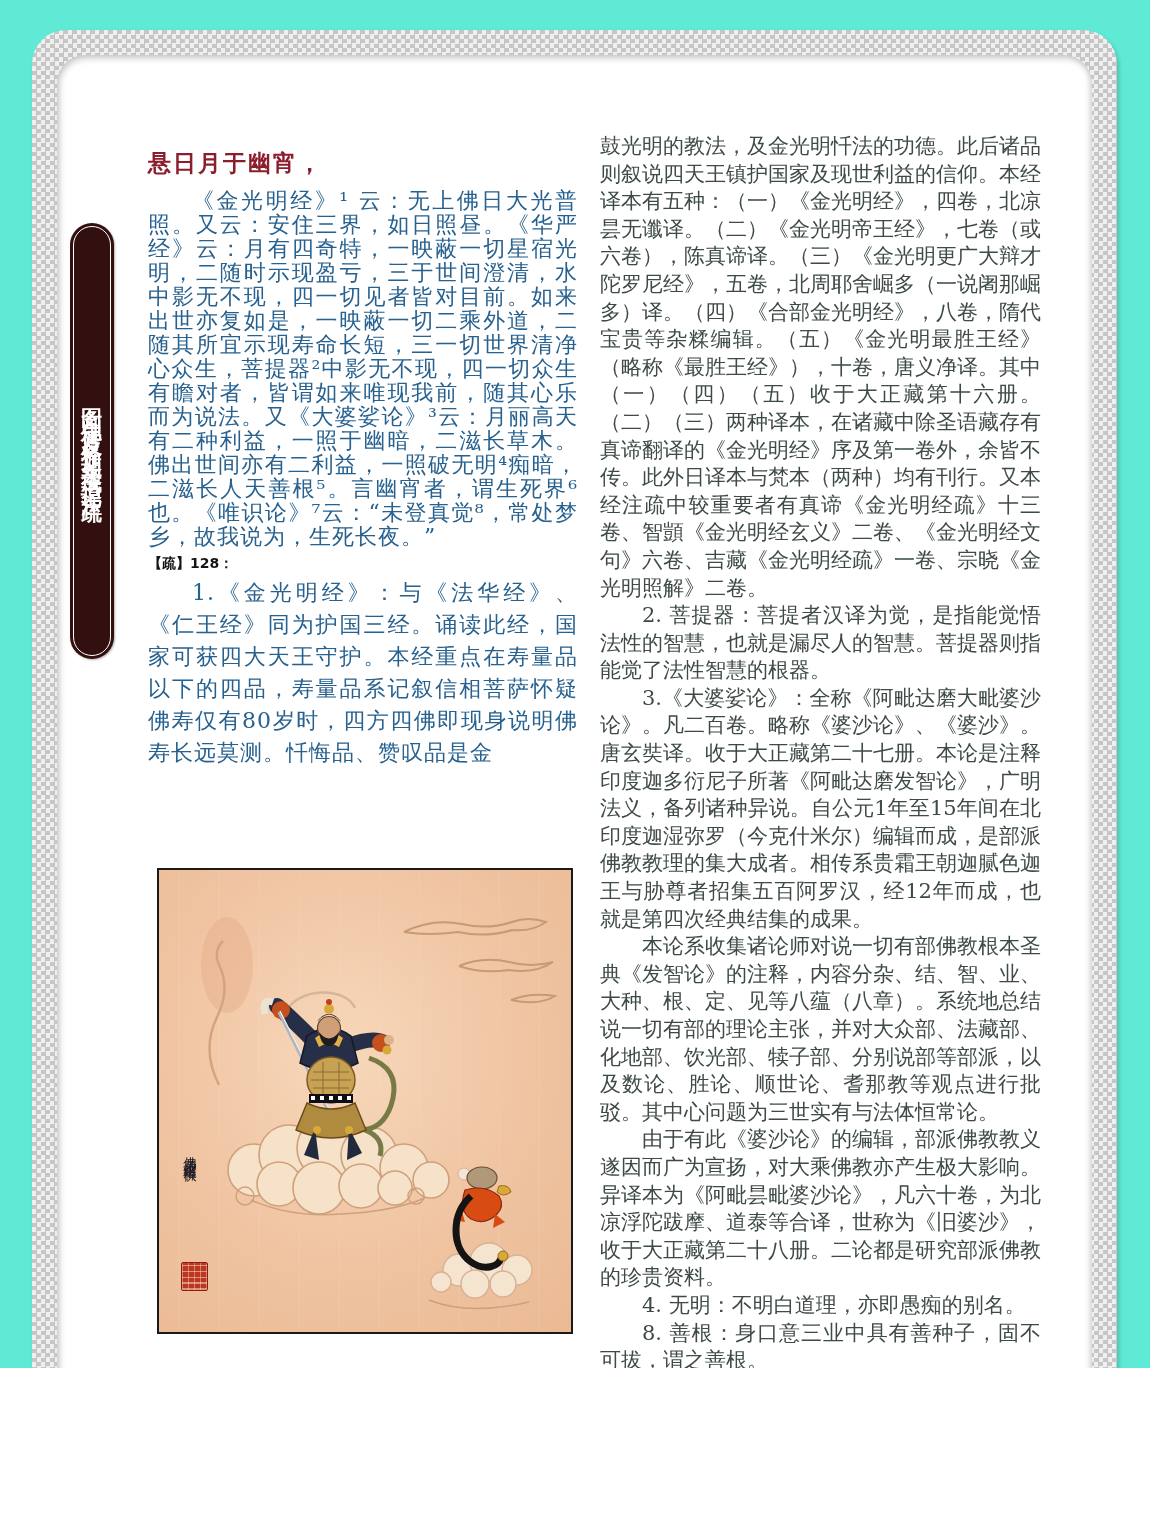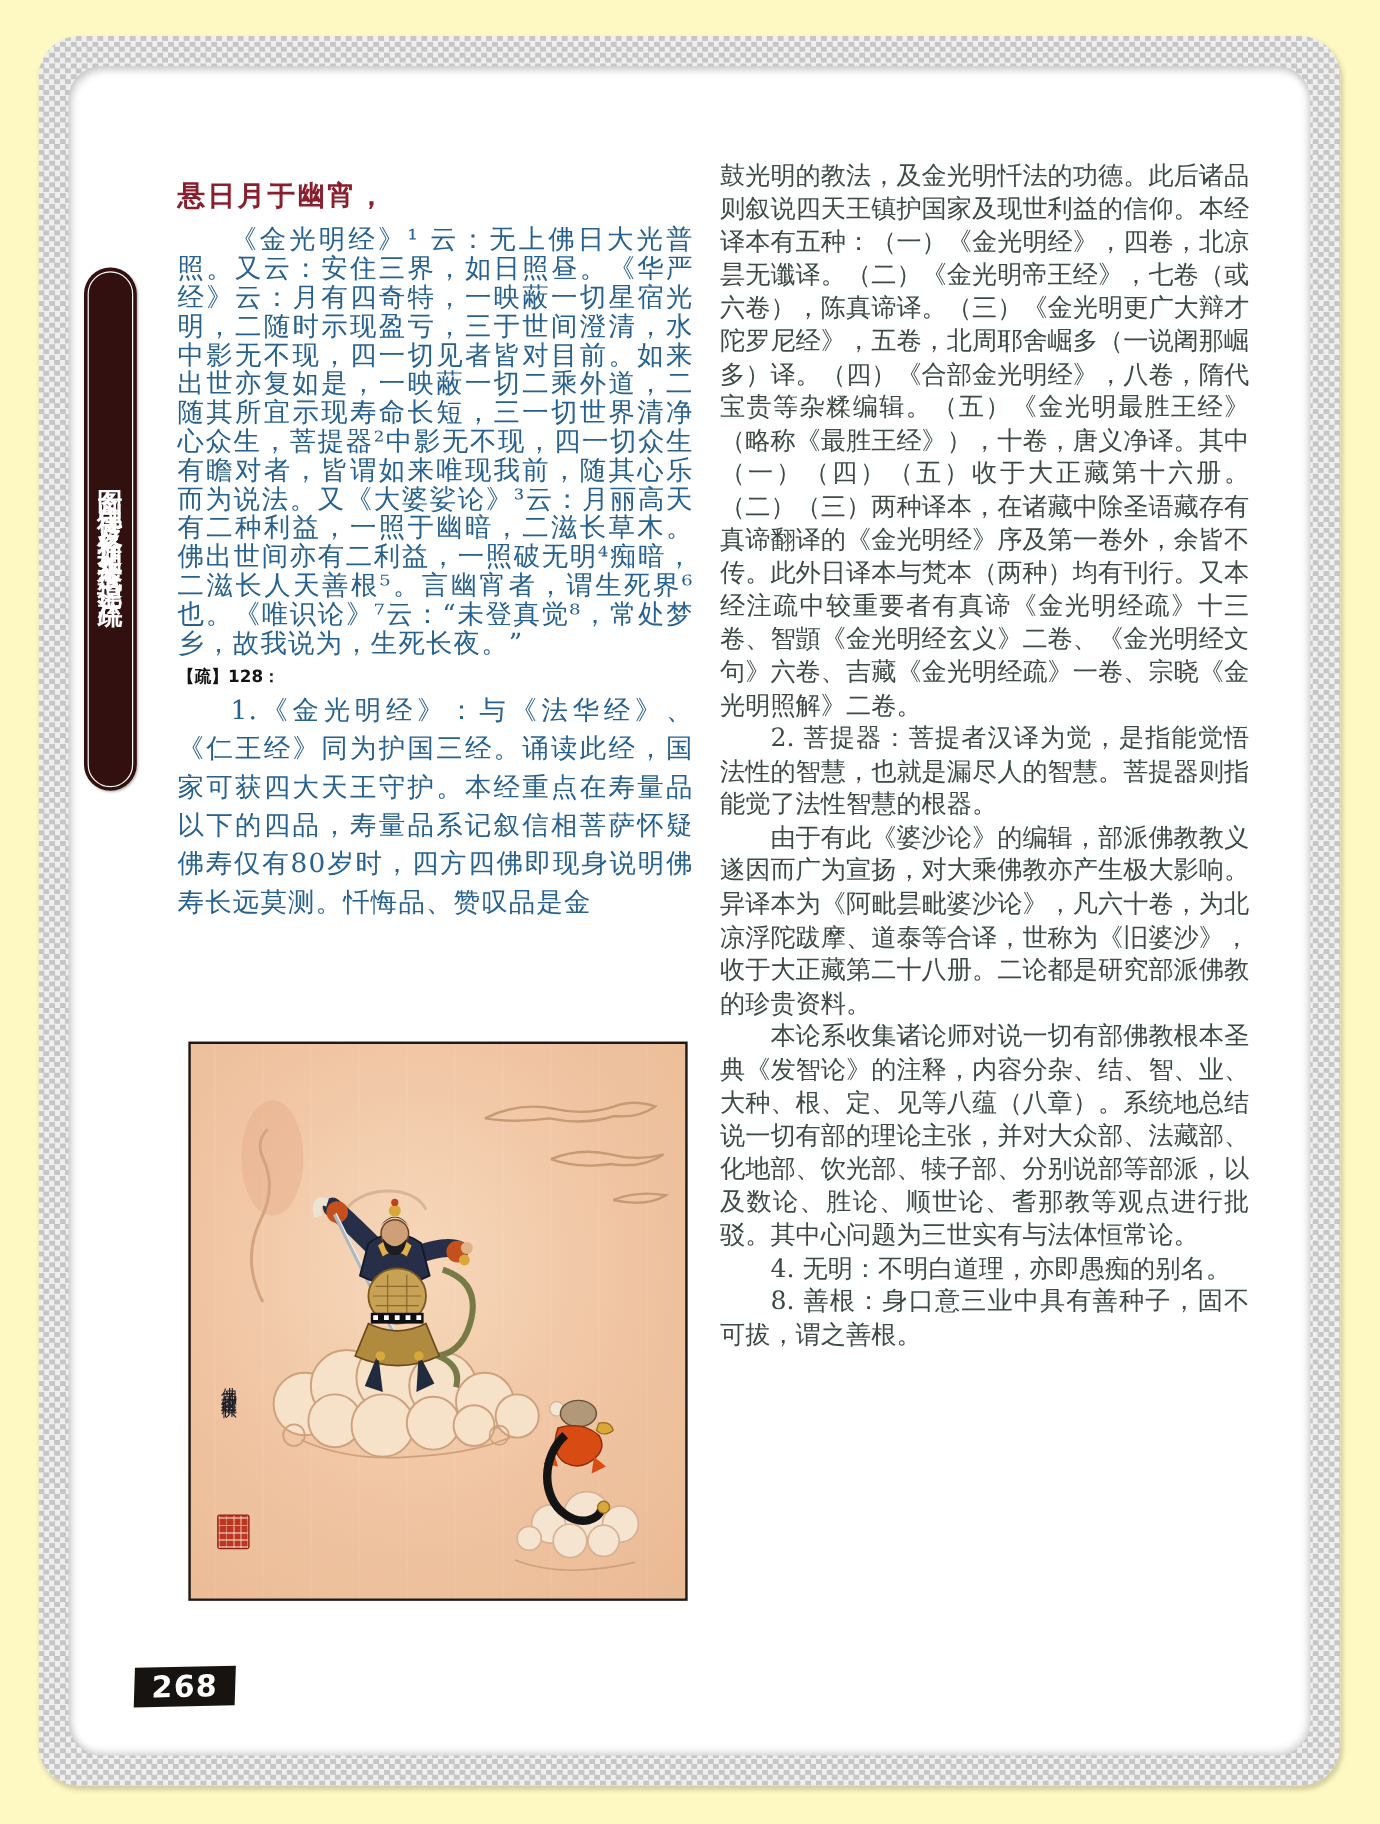--- a/index.html
+++ b/index.html
@@ -1,16 +1,16 @@
 <!DOCTYPE html>
 <html><head>
 <meta charset="utf-8">
 <style>
   html,body{margin:0;padding:0;background:#ffffff;}
-  .page{position:relative;width:1150px;height:1520px;background:#fef9c3;overflow:hidden;
+  .page{position:relative;width:1150px;height:1368px;background:#5eead4;overflow:hidden;
         font-family:"DejaVu Serif","Liberation Serif",serif;}
 
   
   .frame{position:absolute;left:32px;top:30px;width:1085px;height:1458px;border-radius:34px;
          background:repeating-conic-gradient(#c6c6c6 0% 25%, #efefef 0% 50%);
          background-size:9px 9px;
          box-shadow:2px 3px 4px rgba(0,0,0,.18);}
   .frame-inner{position:absolute;left:25px;top:25px;right:25px;bottom:25px;background:#ffffff;
          border-radius:28px;
          box-shadow:inset 2px 3px 7px rgba(0,0,0,.22), inset -2px -3px 7px rgba(0,0,0,.14);}
@@ -185,22 +185,23 @@
         <circle cx="344" cy="386" r="5" fill="#d8a838" stroke="#9a6a18"></circle>
       </g>
     </svg>
     <div class="inscription">佛弟子赵缙释供</div>
     <div class="seal"></div>
   </figure>
 
   <div class="col-right">
     <p>鼓光明的教法，及金光明忏法的功德。此后诸品则叙说四天王镇护国家及现世利益的信仰。本经译本有五种：（一）《金光明经》，四卷，北凉昙无谶译。（二）《金光明帝王经》，七卷（或六卷），陈真谛译。（三）《金光明更广大辩才陀罗尼经》，五卷，北周耶舍崛多（一说阇那崛多）译。（四）《合部金光明经》，八卷，隋代宝贵等杂糅编辑。（五）《金光明最胜王经》（略称《最胜王经》），十卷，唐义净译。其中（一）（四）（五）收于大正藏第十六册。（二）（三）两种译本，在诸藏中除圣语藏存有真谛翻译的《金光明经》序及第一卷外，余皆不传。此外日译本与梵本（两种）均有刊行。又本经注疏中较重要者有真谛《金光明经疏》十三卷、智顗《金光明经玄义》二卷、《金光明经文句》六卷、吉藏《金光明经疏》一卷、宗晓《金光明照解》二卷。</p>
     <p class="indent">2. 菩提器：菩提者汉译为觉，是指能觉悟法性的智慧，也就是漏尽人的智慧。菩提器则指能觉了法性智慧的根器。</p>
+    <p class="indent">3.《大婆娑论》：全称《阿毗达磨大毗婆沙论》。凡二百卷。略称《婆沙论》、《婆沙》。唐玄奘译。收于大正藏第二十七册。本论是注释印度迦多衍尼子所著《阿毗达磨发智论》，广明法义，备列诸种异说。自公元1年至15年间在北印度迦湿弥罗（今克什米尔）编辑而成，是部派佛教教理的集大成者。相传系贵霜王朝迦腻色迦王与胁尊者招集五百阿罗汉，经12年而成，也就是第四次经典结集的成果。</p>
+    <p class="indent">本论系收集诸论师对说一切有部佛教根本圣典《发智论》的注释，内容分杂、结、智、业、大种、根、定、见等八蕴（八章）。系统地总结说一切有部的理论主张，并对大众部、法藏部、化地部、饮光部、犊子部、分别说部等部派，以及数论、胜论、顺世论、耆那教等观点进行批驳。其中心问题为三世实有与法体恒常论。</p>
     <p class="indent">由于有此《婆沙论》的编辑，部派佛教教义遂因而广为宣扬，对大乘佛教亦产生极大影响。异译本为《阿毗昙毗婆沙论》，凡六十卷，为北凉浮陀跋摩、道泰等合译，世称为《旧婆沙》，收于大正藏第二十八册。二论都是研究部派佛教的珍贵资料。</p>
-    <p class="indent">本论系收集诸论师对说一切有部佛教根本圣典《发智论》的注释，内容分杂、结、智、业、大种、根、定、见等八蕴（八章）。系统地总结说一切有部的理论主张，并对大众部、法藏部、化地部、饮光部、犊子部、分别说部等部派，以及数论、胜论、顺世论、耆那教等观点进行批驳。其中心问题为三世实有与法体恒常论。</p>
     <p class="indent">4. 无明：不明白道理，亦即愚痴的别名。</p>
     <p class="indent">8. 善根：身口意三业中具有善种子，固不可拔，谓之善根。</p>
   </div>
 
   <div class="pagenum">
     <span>268</span>
   </div>
 
 </div>
 

